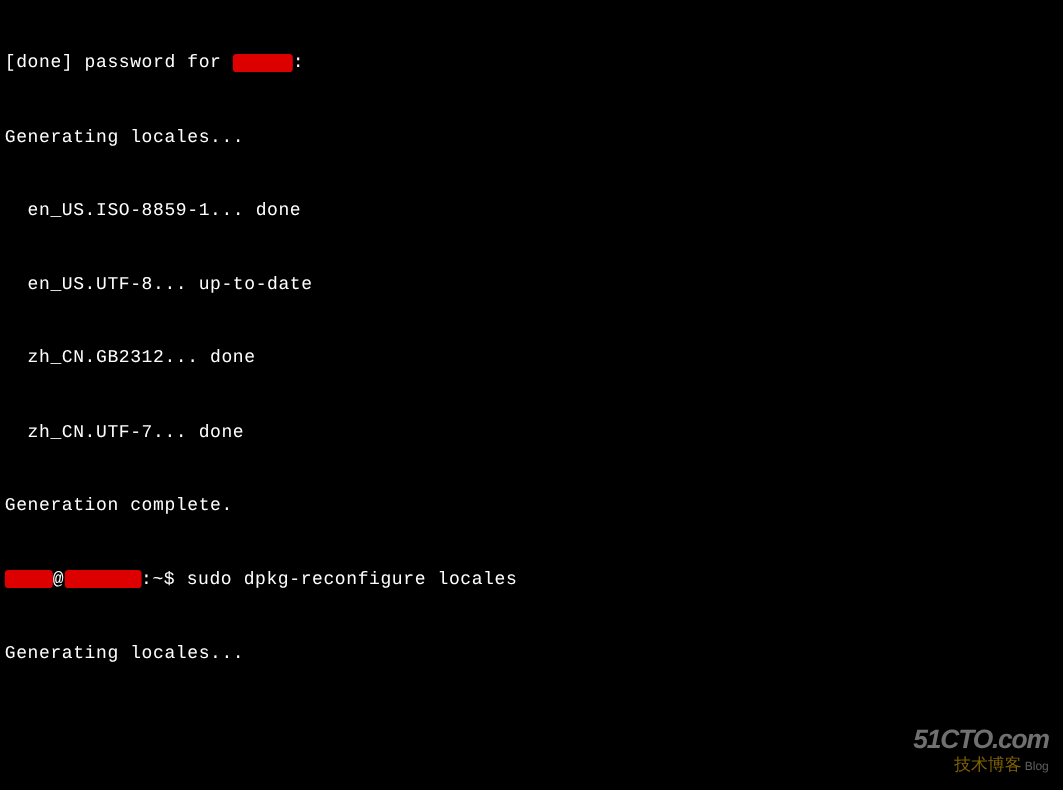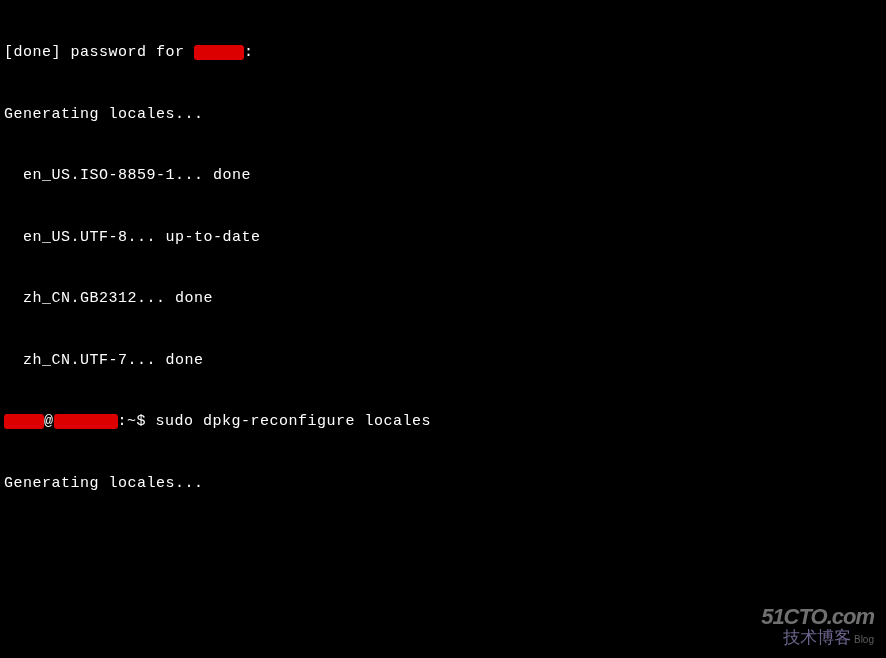--- a/index.html
+++ b/index.html
@@ -47,38 +47,39 @@
     }
     .watermark-top {
       font-size: 22px;
       font-weight: bold;
       font-style: italic;
       color: #ccc;
       letter-spacing: -1px;
       text-align: center;
     }
     .watermark-bottom {
-      font-size: 17px;
-      color: #c4b5fd;
+      font-size: 14px;
+      color: #eab308;
     }
     .watermark-blog {
       font-size: 10px;
       color: #aaa;
     }
   </style>
 </head>
 <body>
 
 <div class="terminal">
   <span class="line"><span>[done] password for </span><span class="redact redact-50"></span><span>:</span></span>
   <span class="line">Generating locales...</span>
   <span class="line">  en_US.ISO-8859-1... done</span>
   <span class="line">  en_US.UTF-8... up-to-date</span>
   <span class="line">  zh_CN.GB2312... done</span>
   <span class="line">  zh_CN.UTF-7... done</span>
+  <span class="line">Generation complete.</span>
   <span class="line"><span class="redact redact-40"></span><span>@</span><span class="redact redact-64"></span><span>:~$ </span><span>sudo dpkg-reconfigure locales</span></span>
   <span class="line">Generating locales...</span>
   
   
   
   
   
   
   
   

